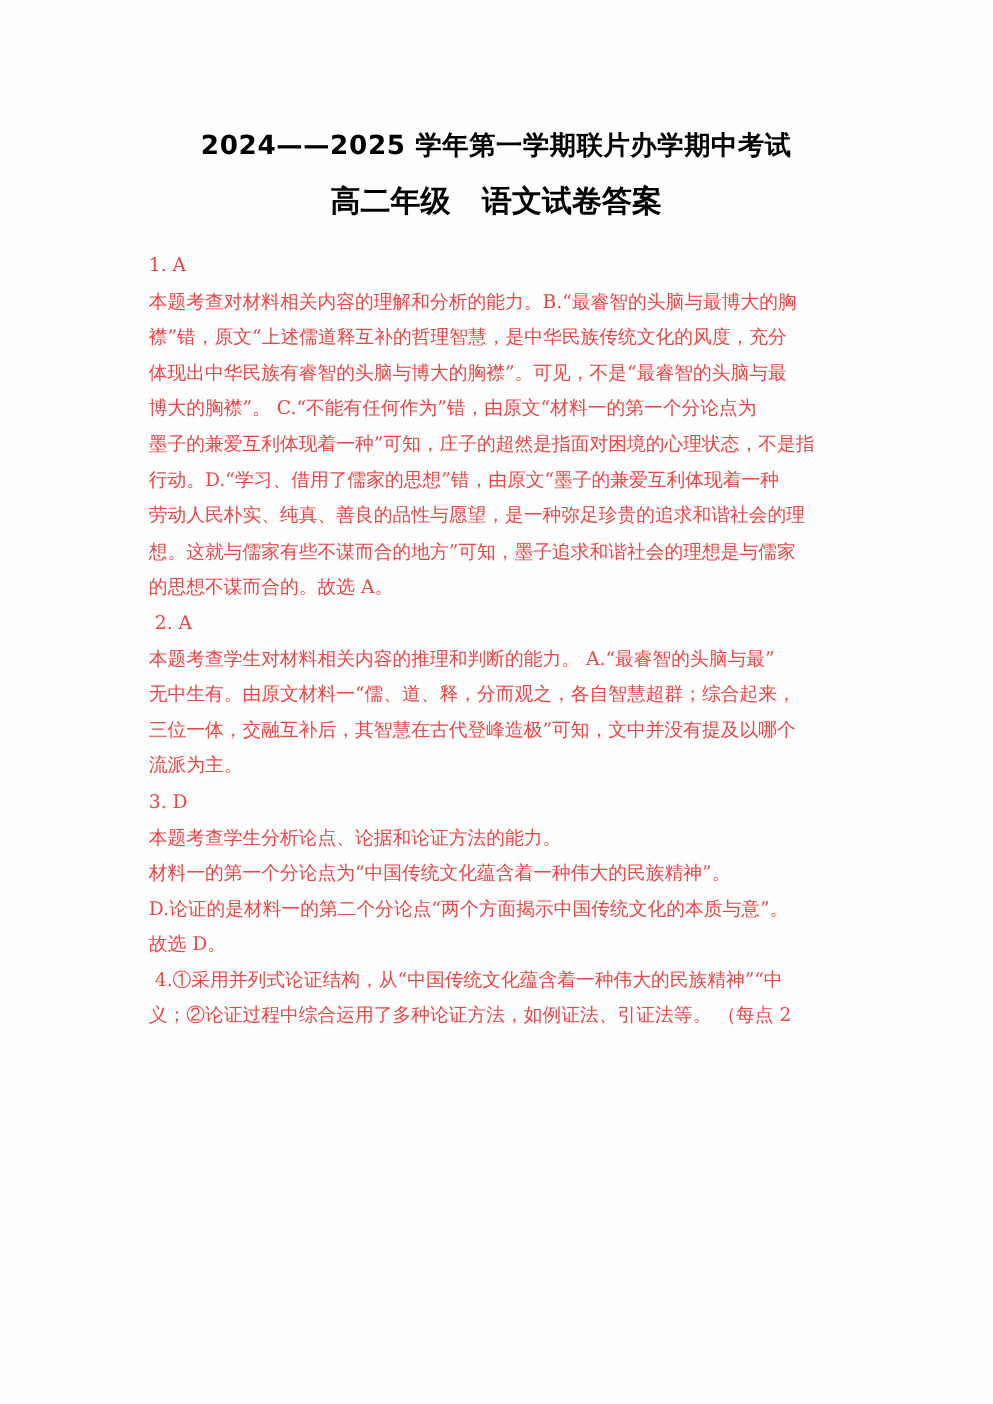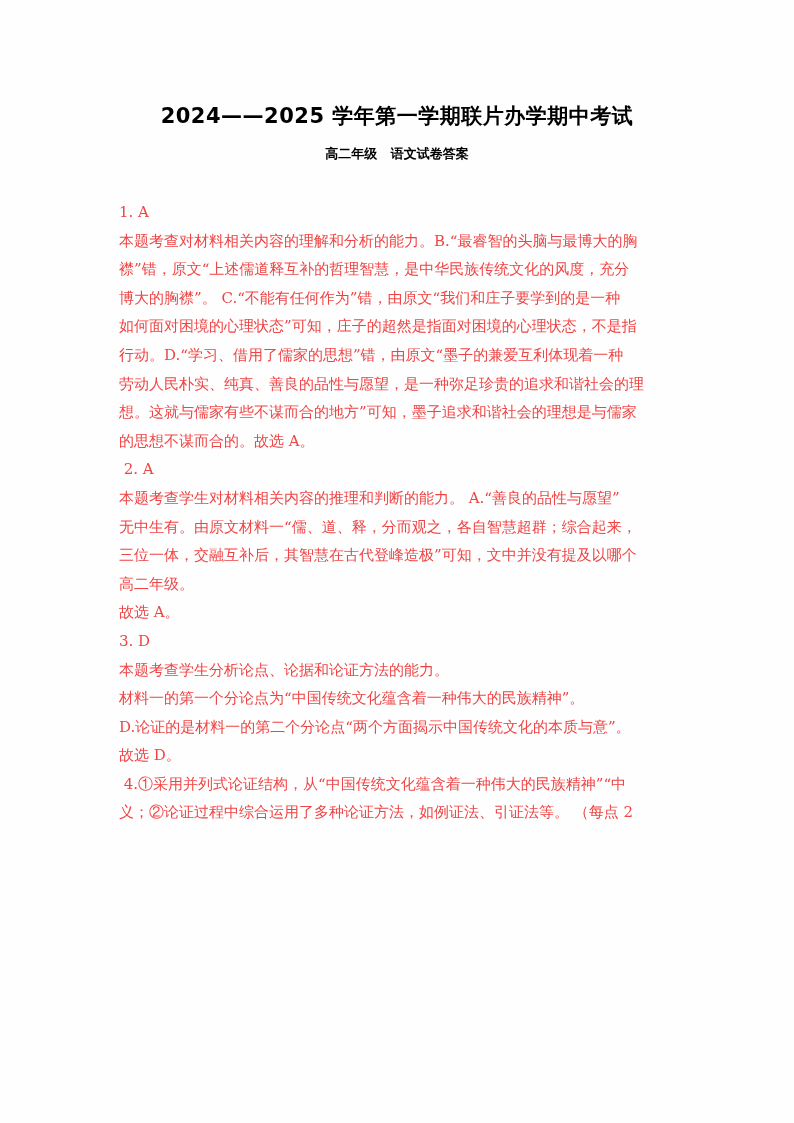--- a/index.html
+++ b/index.html
@@ -5,21 +5,21 @@
     html, body { margin: 0; padding: 0; background: #ffffff; }
     body { width: 794px; height: 1123px; position: relative; overflow: hidden; color: #111111; }
     .page { position: absolute; left: 0; top: 0; width: 794px; height: 1123px; background: #fefefe; }
     .title {
       position: absolute; left: 0; width: 794px; top: 102px; text-align: center;
       font-family: "DejaVu Sans", "Liberation Sans", sans-serif; font-weight: bold; font-size: 21px;
       letter-spacing: 0.5px; color: #000;
     }
     .subtitle {
       position: absolute; left: 0; width: 794px; top: 145px; text-align: center;
-      font-family: "DejaVu Sans", "Liberation Sans", sans-serif; font-weight: bold; font-size: 13px; color: #000;
+      font-family: "DejaVu Sans", "Liberation Sans", sans-serif; font-weight: bold; font-size: 24px; color: #000;
       white-space: pre;
     }
     .body {
       position: absolute; left: 119px; top: 198px; width: 570px;
       font-family: "DejaVu Serif", "Liberation Serif", serif; font-size: 15px; line-height: 28.6px;
       color: #ef4444;
     }
     .line { display: block; white-space: pre; height: 28.6px; }
   </style>
 </head>
@@ -27,33 +27,33 @@
 
 <div class="page">
   <div class="title">2024——2025 学年第一学期联片办学期中考试</div>
   <div class="subtitle">高二年级   语文试卷答案</div>
 
   <div class="body">
 
     <span class="line">1. A</span>
     <span class="line">本题考查对材料相关内容的理解和分析的能力。B.“最睿智的头脑与最博大的胸</span>
     <span class="line">襟”错，原文“上述儒道释互补的哲理智慧，是中华民族传统文化的风度，充分</span>
-    <span class="line">博大的胸襟”。 C.“不能有任何作为”错，由原文“我们和庄子要学到的是一种</span>
-    <span class="line">如何面对困境的心理状态”可知，庄子的超然是指面对困境的心理状态，不是指</span>
+    <span class="line">体现出中华民族有睿智的头脑与博大的胸襟”。可见，不是“最睿智的头脑与最</span>
+    <span class="line">博大的胸襟”。 C.“不能有任何作为”错，由原文“材料一的第一个分论点为</span>
+    <span class="line">墨子的兼爱互利体现着一种”可知，庄子的超然是指面对困境的心理状态，不是指</span>
     <span class="line">行动。D.“学习、借用了儒家的思想”错，由原文“墨子的兼爱互利体现着一种</span>
     <span class="line">劳动人民朴实、纯真、善良的品性与愿望，是一种弥足珍贵的追求和谐社会的理</span>
     <span class="line">想。这就与儒家有些不谋而合的地方”可知，墨子追求和谐社会的理想是与儒家</span>
     <span class="line">的思想不谋而合的。故选 A。</span>
 
     <span class="line"> 2. A</span>
-    <span class="line">本题考查学生对材料相关内容的推理和判断的能力。 A.“善良的品性与愿望”</span>
+    <span class="line">本题考查学生对材料相关内容的推理和判断的能力。 A.“最睿智的头脑与最”</span>
     <span class="line">无中生有。由原文材料一“儒、道、释，分而观之，各自智慧超群；综合起来，</span>
     <span class="line">三位一体，交融互补后，其智慧在古代登峰造极”可知，文中并没有提及以哪个</span>
-    <span class="line">高二年级。</span>
-    <span class="line">故选 A。</span>
+    <span class="line">流派为主。</span>
 
     <span class="line">3. D</span>
     <span class="line">本题考查学生分析论点、论据和论证方法的能力。</span>
     <span class="line">材料一的第一个分论点为“中国传统文化蕴含着一种伟大的民族精神”。</span>
     <span class="line">D.论证的是材料一的第二个分论点“两个方面揭示中国传统文化的本质与意”。</span>
     <span class="line">故选 D。</span>
 
     <span class="line"> 4.①采用并列式论证结构，从“中国传统文化蕴含着一种伟大的民族精神”“中</span>
     <span class="line">义；②论证过程中综合运用了多种论证方法，如例证法、引证法等。 （每点 2</span>
   </div>

